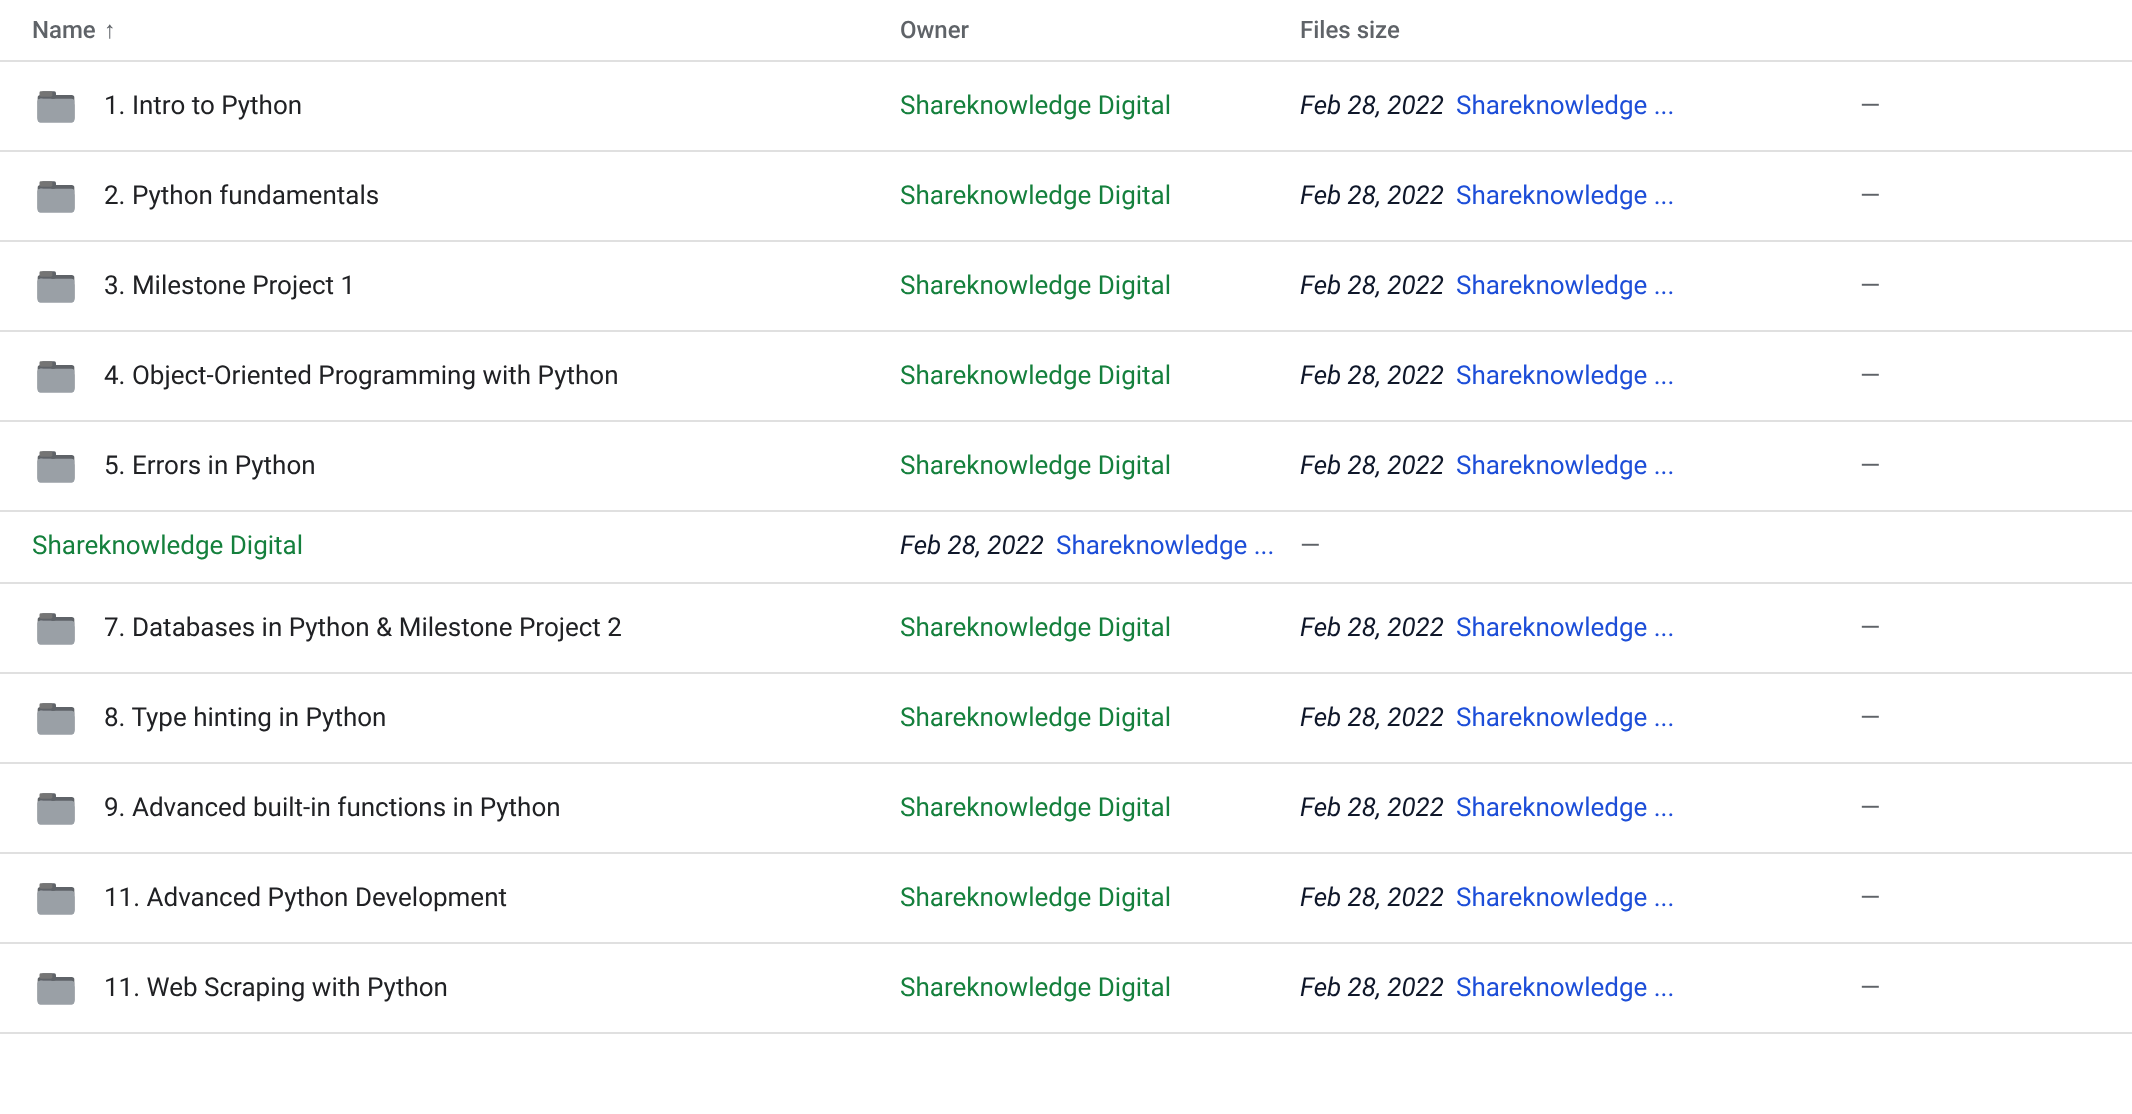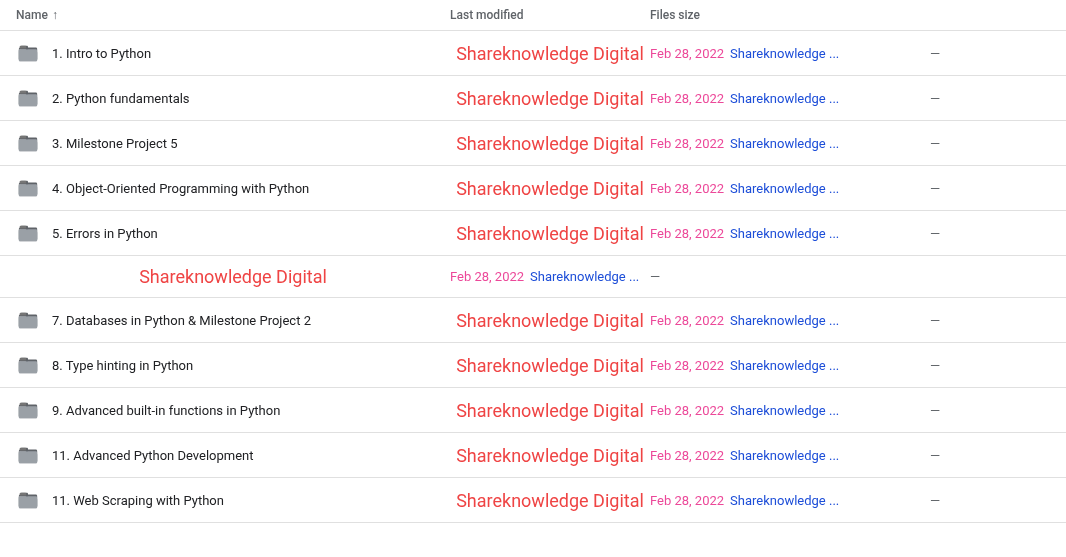--- a/index.html
+++ b/index.html
@@ -74,35 +74,35 @@
       width: 22px;
       height: 22px;
     }
 
     .file-name {
       font-size: 13px;
       color: #202124;
     }
 
     .owner-cell {
-      font-size: 18px;
-      color: #ef4444;
-      text-align: center;
+      font-size: 13px;
+      color: #15803d;
     }
 
     .modified-cell {
       font-size: 13px;
       color: #5f6368;
       display: flex;
       align-items: center;
       gap: 6px;
     }
 
     .modified-date {
-      color: #ec4899;
+      color: #0f172a;
+      font-style: italic;
     }
 
     .modified-by {
       color: #1d4ed8;
     }
 
     .size-cell {
       font-size: 13px;
       color: #5f6368;
     }
@@ -110,21 +110,21 @@
 </head>
 <body>
 
 <div class="table-container">
   <div class="table-header">
     <div class="table-header-cell">
       <span>Name</span>
       <span class="sort-arrow">↑</span>
     </div>
     <div class="table-header-cell">
-      <span>Last modified</span>
+      <span>Owner</span>
     </div>
     <div class="table-header-cell">
       <span>Files size</span>
     </div>
   </div>
 
   <div id="table-body">
       <div class="table-row">
       <div class="name-cell">
         <div class="folder-icon">
@@ -175,21 +175,21 @@
           <svg viewBox="0 0 24 24" fill="none" xmlns="http://www.w3.org/2000/svg">
             <rect x="2" y="6" width="20" height="14" rx="1.5" fill="#5f6368"></rect>
             <rect x="2" y="8" width="20" height="12" rx="1.5" fill="#9aa0a6"></rect>
             <path d="M2 9.5C2 8.67 2.67 8 3.5 8H9l2 2H20.5C21.33 10 22 10.67 22 11.5V19.5C22 20.33 21.33 21 20.5 21H3.5C2.67 21 2 20.33 2 19.5V9.5Z" fill="#9aa0a6"></path>
             <circle cx="7.5" cy="13" r="1.5" fill="#fff" opacity="0.7"></circle>
             <rect x="4" y="4" width="8" height="4" rx="1" fill="#5f6368"></rect>
             <path d="M2 9.5C2 8.67 2.67 8 3.5 8H9.5L11.5 10H20.5C21.33 10 22 10.67 22 11.5V19.5C22 20.33 21.33 21 20.5 21H3.5C2.67 21 2 20.33 2 19.5V9.5Z" fill="#9aa0a6"></path>
             <rect x="3" y="4" width="7" height="3" rx="0.8" fill="#757575"></rect>
           </svg>
         </div>
-        <span class="file-name">3. Milestone Project 5</span>
+        <span class="file-name">3. Milestone Project 1</span>
       </div>
       <div class="owner-cell">Shareknowledge Digital</div>
       <div class="modified-cell">
         <span class="modified-date">Feb 28, 2022</span>
         <span class="modified-by">Shareknowledge ...</span>
       </div>
       <div class="size-cell">—</div>
     </div>
       <div class="table-row">
       <div class="name-cell">

